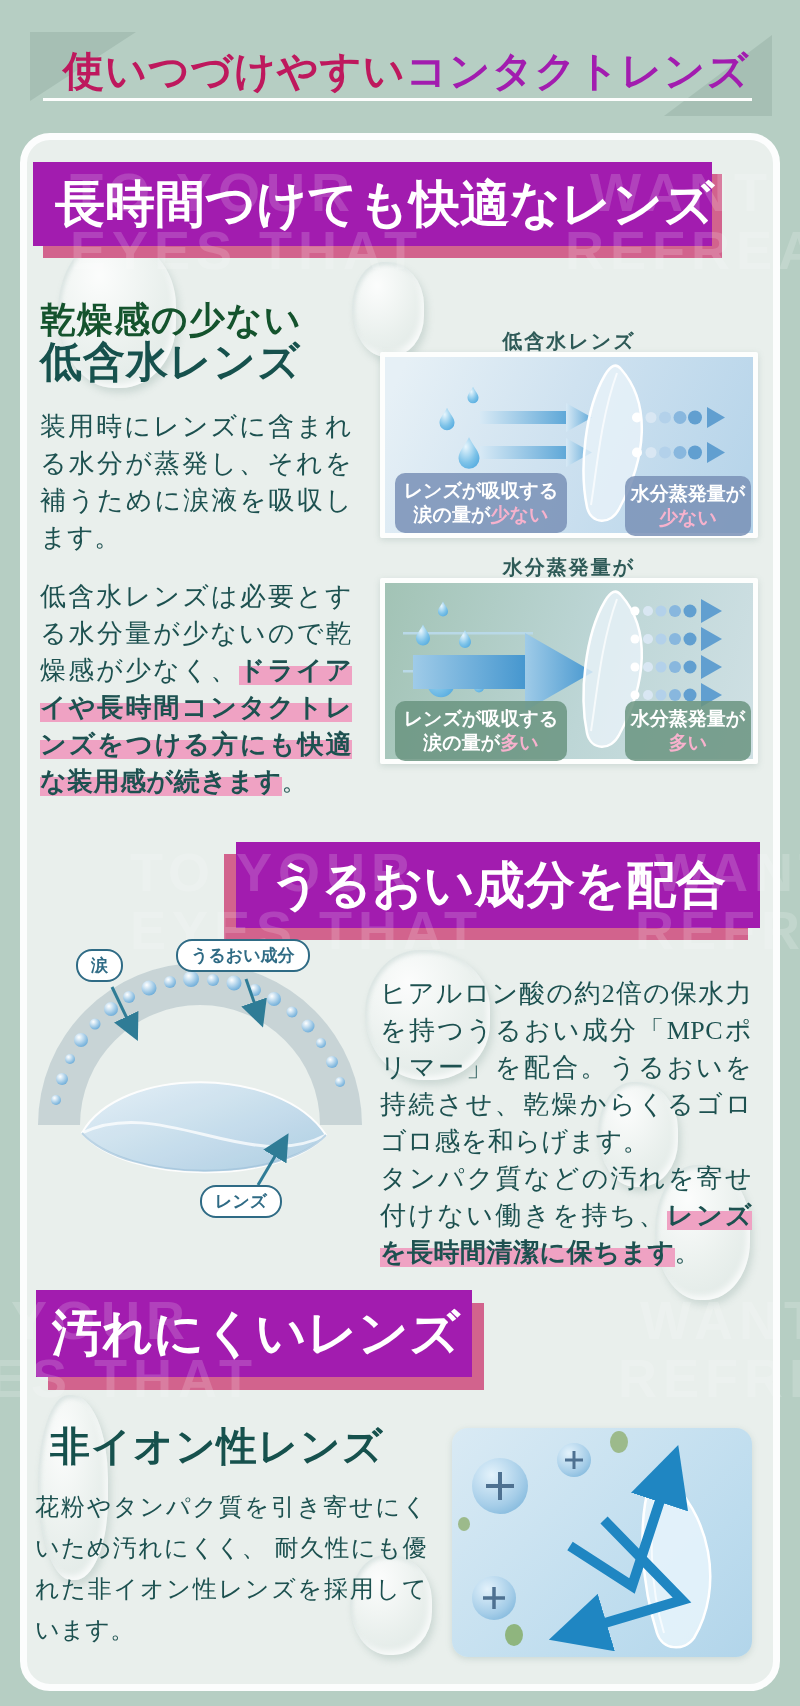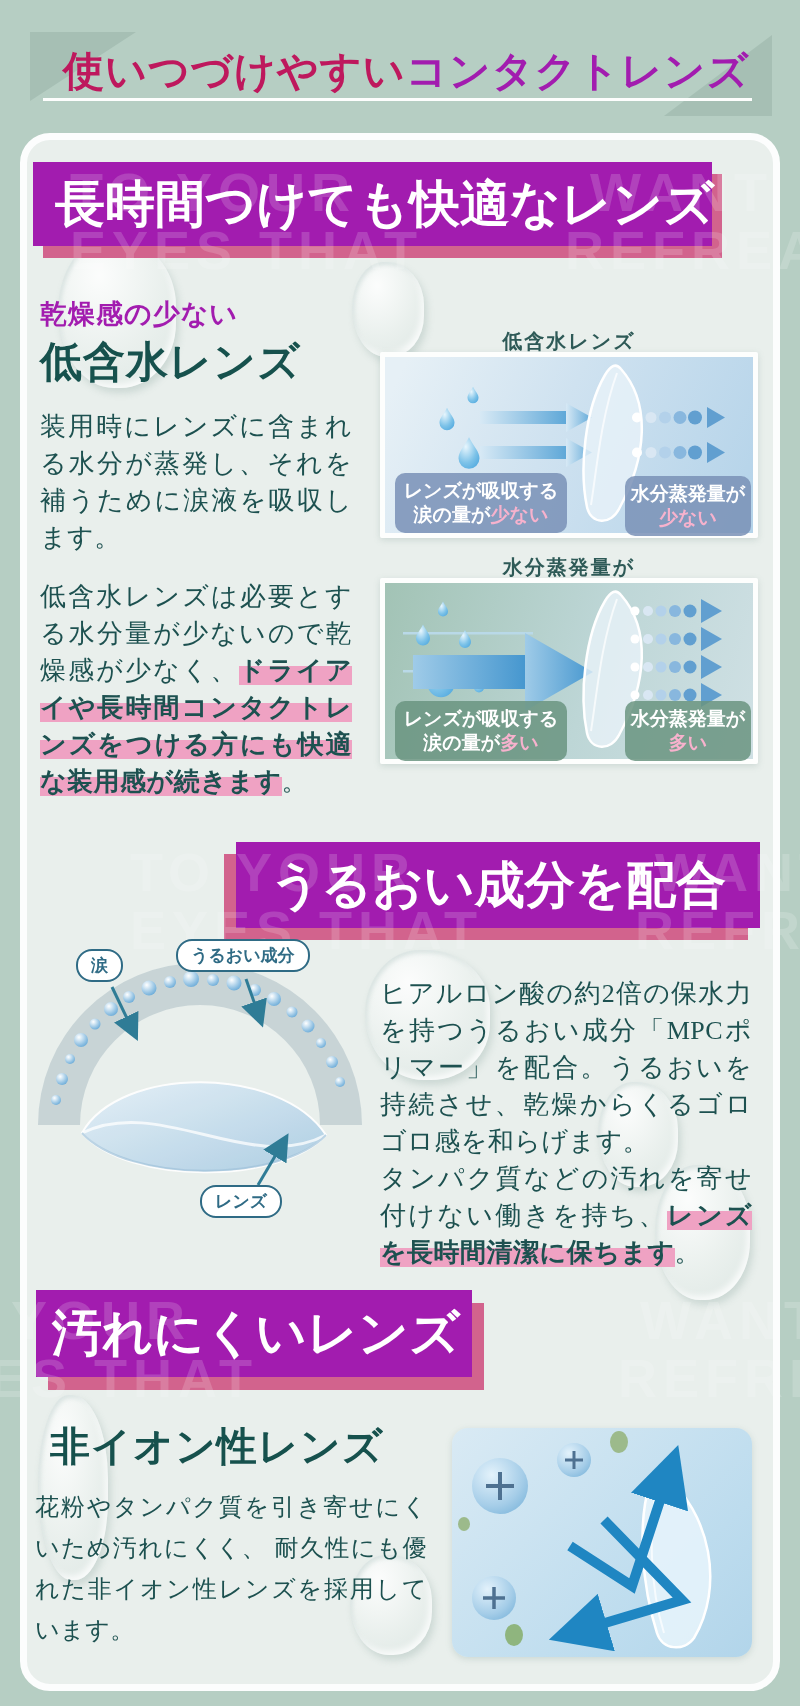--- a/index.html
+++ b/index.html
@@ -27,21 +27,21 @@
 
   
   .band-shadow{position:absolute;background:#d2638d;}
   .band{position:absolute;background:#a21caf;color:#ffffff;font-weight:600;white-space:nowrap;overflow:visible;}
   .band .btxt{position:relative;z-index:3;}
   .wm{position:absolute;z-index:2;color:rgba(255,255,255,.17);
       font-family:"Liberation Sans","DejaVu Sans",sans-serif;font-weight:700;
       font-size:54px;letter-spacing:6px;white-space:nowrap;line-height:1;}
 
   
-  .h-small{position:absolute;color:#a21caf;font-size:27px;font-weight:700;letter-spacing:1px;}
+  .h-small{position:absolute;color:#14532d;font-size:36px;font-weight:700;letter-spacing:1px;}
   .h-big{position:absolute;color:#16514d;font-size:42px;font-weight:700;letter-spacing:1px;}
   .body-txt{position:absolute;color:#1d5150;font-size:26px;line-height:37px;letter-spacing:.5px;text-align:justify;}
   .hl{font-weight:700;background:linear-gradient(180deg, rgba(0,0,0,0) 34%, #efa2c3 34%);}
 
   
   .diag-title{position:absolute;width:378px;text-align:center;color:#2e5a57;
       font-family:"Liberation Sans","DejaVu Sans",sans-serif;font-size:20px;font-weight:600;letter-spacing:2px;}
   .diag-box{position:absolute;width:368px;height:176px;border:5px solid #fdfefd;border-radius:2px;
       box-shadow:0 2px 6px rgba(120,150,145,.25);}
   #diag-low{background:linear-gradient(115deg,#e6f0f6 5%,#cfe2f0 45%,#b4d3e9);}

